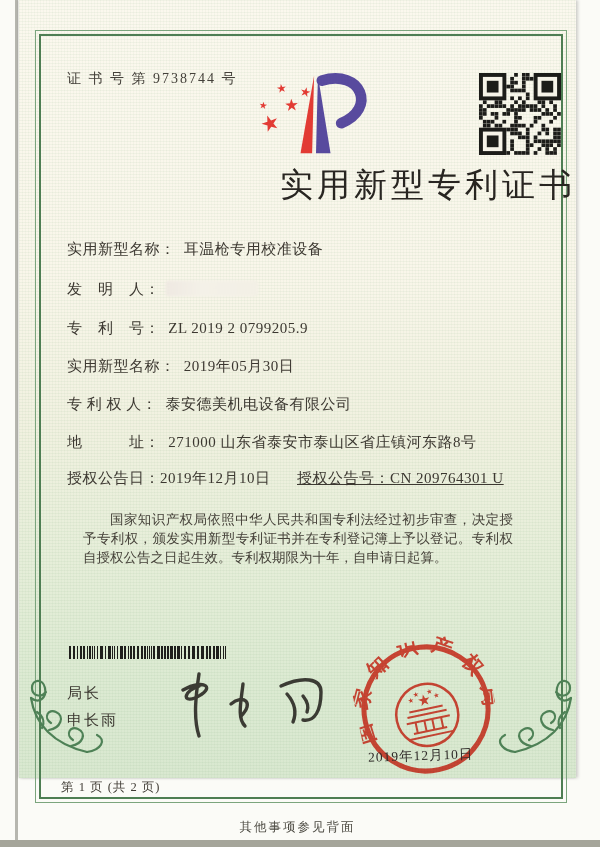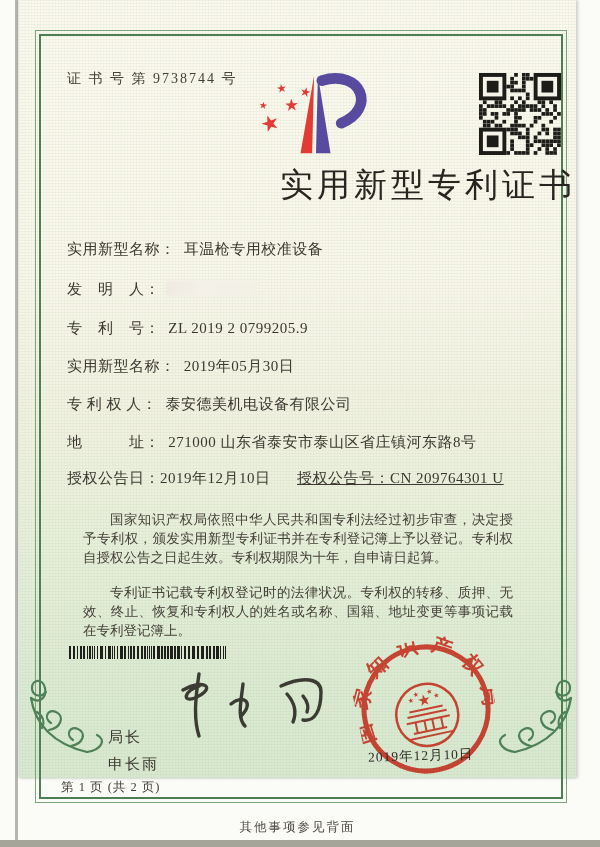--- a/index.html
+++ b/index.html
@@ -45,21 +45,21 @@
     background:linear-gradient(90deg,#efe9e2,#f4f1e8 40%,#f3f0e6);
     border-radius:3px;filter:blur(1.2px);box-shadow:0 0 3px #efece2;
   }
   .grant-no{position:absolute;left:230px;top:0;text-decoration:underline;}
   .body-text{
     position:absolute;left:48px;top:494px;width:462px;
     font-size:13.5px;line-height:19px;color:#46423a;text-align:justify;
   }
   .body-text p{margin:16px;text-indent:2em;}
   .barcode{position:absolute;left:50px;top:646px;width:160px;height:13px;}
-  .signer{position:absolute;left:48px;top:724px;font-size:15px;line-height:27px;color:#3a362f;letter-spacing:2px;margin-left:41px;}
+  .signer{position:absolute;left:48px;top:680px;font-size:15px;line-height:27px;color:#3a362f;letter-spacing:2px;}
   .signature{position:absolute;left:150px;top:662px;width:175px;height:85px;}
   .seal{position:absolute;left:338px;top:640px;width:138px;height:138px;transform:rotate(-12deg);mix-blend-mode:multiply;}
   .seal-date{position:absolute;left:349px;top:747px;font-size:13.5px;letter-spacing:1px;color:#2e2b28;transform:rotate(-2deg);}
   .page-info{position:absolute;left:0;top:779px;width:100%;text-align:left;font-size:12.5px;color:#413d36;letter-spacing:1px;margin-left:42px;}
   .back-note{position:absolute;left:0;top:819px;width:100%;text-align:center;font-size:12.5px;color:#4c4a42;letter-spacing:2px;}
 </style>
 </head>
 <body>
 
 <div class="scan-left-edge"></div>
@@ -283,21 +283,20 @@
     <span class="field-label">地　　　址：</span>
     <span class="field-value">271000 山东省泰安市泰山区省庄镇河东路8号</span>
   </div>
   <div class="field-row" style="top:469px">
     <span>授权公告日：</span><span>2019年12月10日</span>
     <span class="grant-no"><span>授权公告号：</span><span>CN 209764301 U</span></span>
   </div>
 
   <div class="body-text">
     <p>国家知识产权局依照中华人民共和国专利法经过初步审查，决定授予专利权，颁发实用新型专利证书并在专利登记簿上予以登记。专利权自授权公告之日起生效。专利权期限为十年，自申请日起算。</p>
-    <p>专利证书记载专利权登记时的法律状况。专利权的转移、质押、无效、终止、恢复和专利权人的姓名或名称、国籍、地址变更等事项记载在专利登记簿上。</p>
   </div>
 
   <svg class="barcode" viewBox="0 0 160 13" preserveAspectRatio="none">
       <rect x="0" y="0" width="2" height="13" fill="#1f1f1c"></rect>
       <rect x="4" y="0" width="2" height="13" fill="#1f1f1c"></rect>
       <rect x="8" y="0" width="1" height="13" fill="#1f1f1c"></rect>
       <rect x="11" y="0" width="2" height="13" fill="#1f1f1c"></rect>
       <rect x="14" y="0" width="2" height="13" fill="#1f1f1c"></rect>
       <rect x="18" y="0" width="1" height="13" fill="#1f1f1c"></rect>
       <rect x="20" y="0" width="2" height="13" fill="#1f1f1c"></rect>

